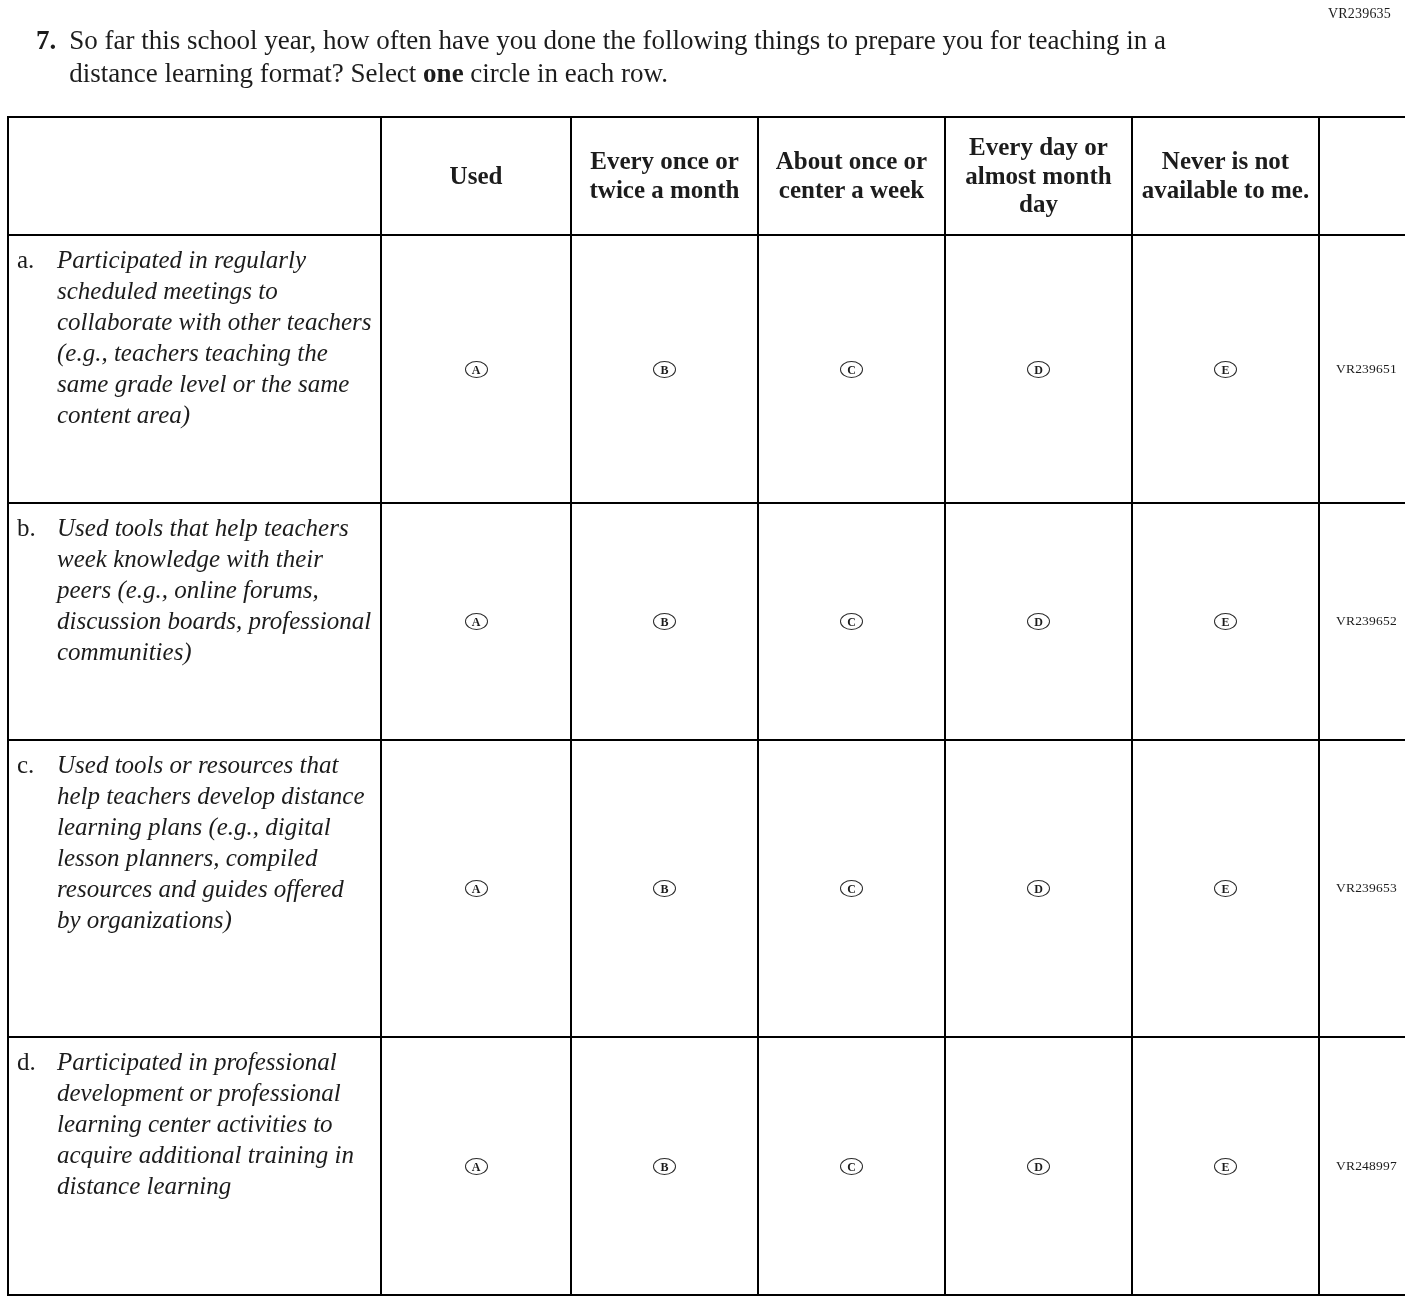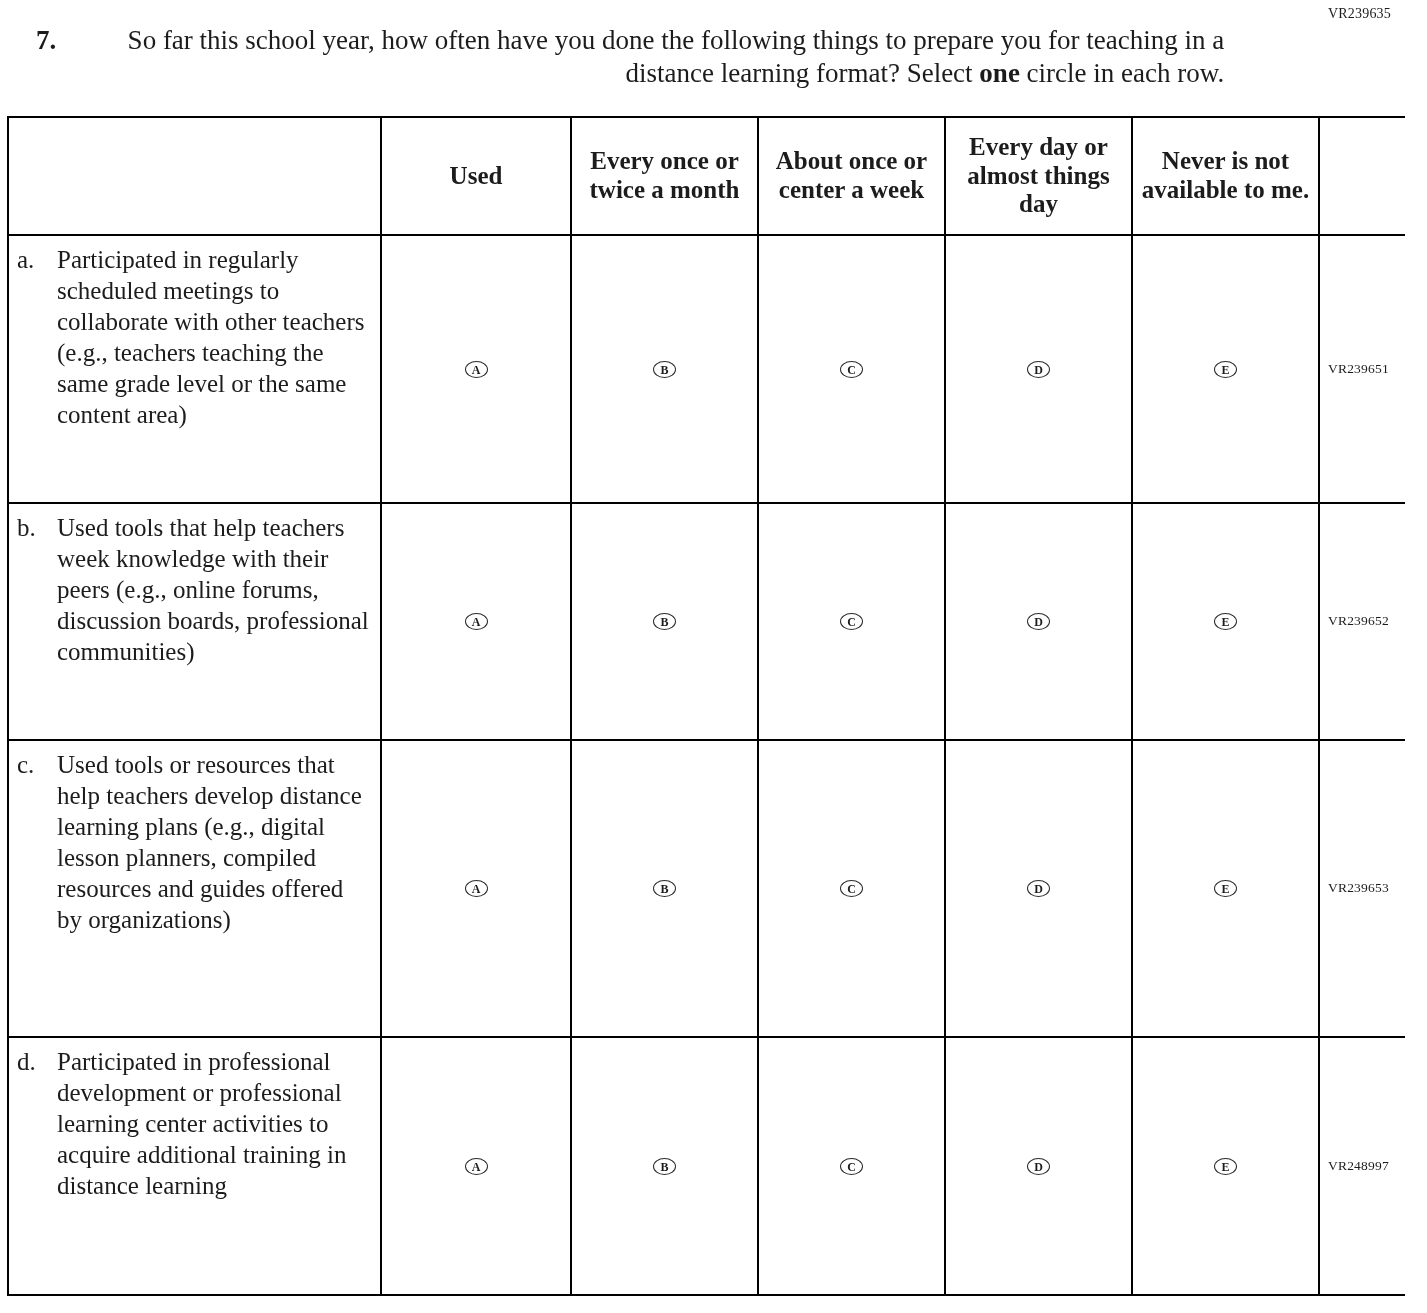--- a/index.html
+++ b/index.html
@@ -30,21 +30,20 @@
     font-size: 27px;
     line-height: 1.22;
   }
   .qnum {
     font-weight: bold;
     margin-right: 13px;
     white-space: nowrap;
   }
   .qtext {
     max-width: 1155px;
-    text-align: right;
   }
   table.survey {
     border-collapse: collapse;
     table-layout: fixed;
     width: 1398px;
     margin: 26px 0 0 7px;
   }
   table.survey th,
   table.survey td {
     border: 2.5px solid #000;
@@ -67,20 +66,21 @@
   }
   .stem-inner {
     display: flex;
   }
   .row-letter {
     width: 40px;
     flex: 0 0 40px;
   }
   .row-text {
     flex: 1 1 auto;
+    font-style: italic;
   }
   td.bubble-cell {
     text-align: center;
     vertical-align: middle;
   }
   .circle {
     display: inline-block;
     min-width: 23px;
     height: 17px;
     line-height: 16px;
@@ -89,21 +89,21 @@
     font-size: 12px;
     font-weight: bold;
     text-align: center;
     padding: 0 1px;
     box-sizing: border-box;
     cursor: pointer;
   }
   td.code-cell {
     vertical-align: middle;
     font-size: 13.5px;
-    padding: 0 2px 0 8px;
+    padding: 0 2px 0 16px;
     text-align: left;
     letter-spacing: 0.2px;
   }
   tr.row-a { height: 268px; }
   tr.row-b { height: 237px; }
   tr.row-c { height: 297px; }
   tr.row-d { height: 258px; }
 </style>
 </head>
 <body>
@@ -126,21 +126,21 @@
       <col style="width:187px">
       <col style="width:187px">
       <col style="width:87px">
     </colgroup>
     <thead>
       <tr>
         <th></th>
         <th>Used</th>
         <th>Every once or twice a month</th>
         <th>About once or center a week</th>
-        <th>Every day or almost things day</th>
+        <th>Every day or almost month day</th>
         <th>Never is not available to me.</th>
         <th></th>
       </tr>
     </thead>
     <tbody>
       <tr class="row-a">
         <td class="stem">
           <div class="stem-inner">
             <span class="row-letter">a.</span>
             <span class="row-text">Participated in regularly scheduled meetings to collaborate with other teachers (e.g., teachers teaching the same grade level or the same content area)</span>

